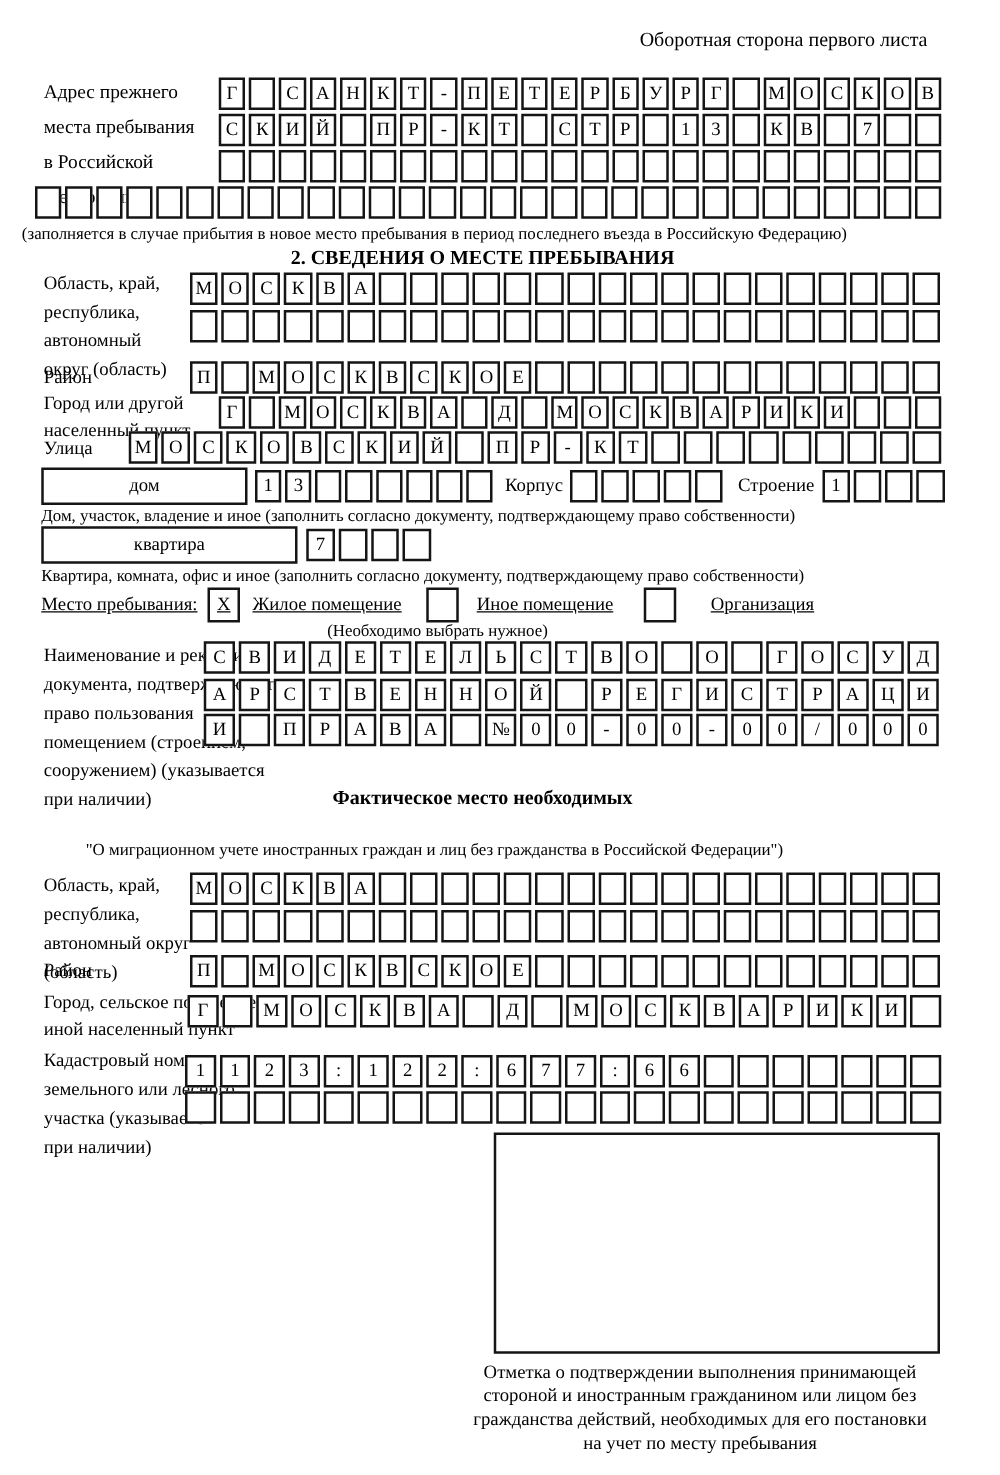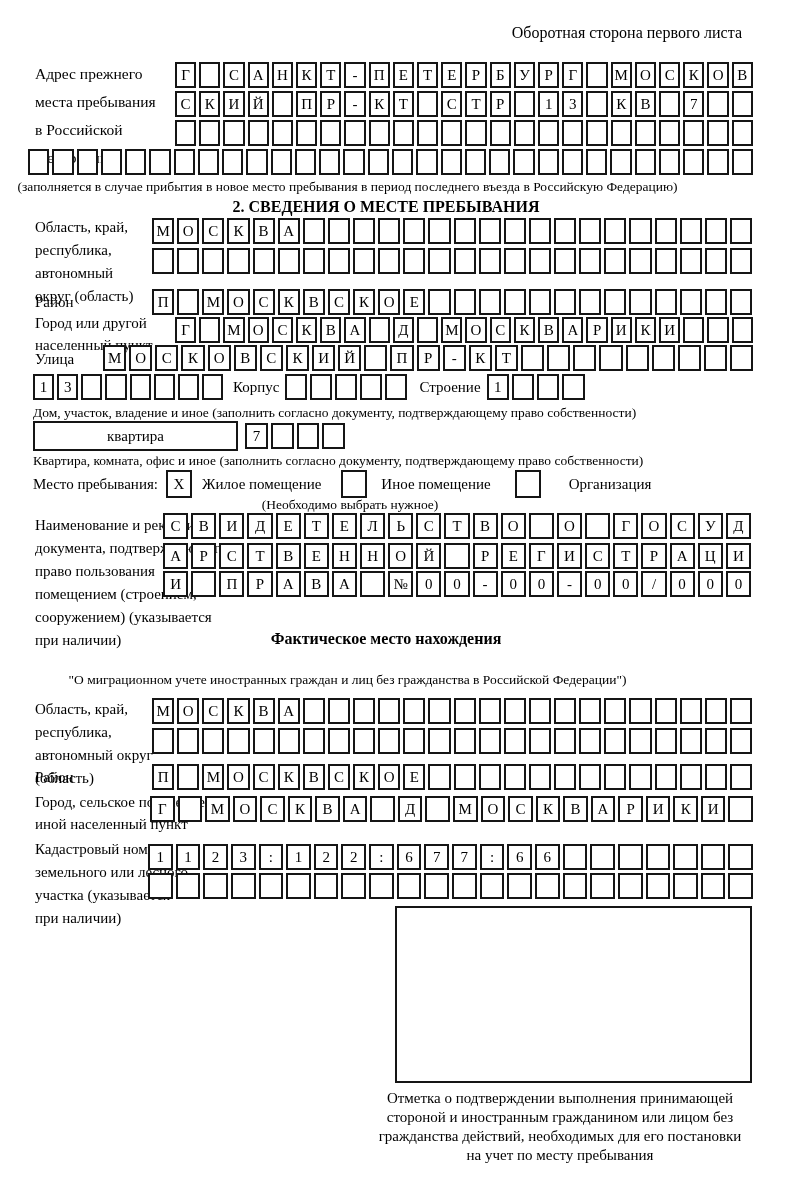--- a/index.html
+++ b/index.html
@@ -295,20 +295,21 @@
       <span class="cell"></span>
       <span class="cell"></span>
       <span class="cell"></span>
       <span class="cell"></span>
       <span class="cell"></span>
       <span class="cell"></span>
       <span class="cell"></span>
     </div>
 
   <div class="flexrow" style="left:33px; top:374px; gap:6px;">
+    <div class="labelbox" style="width:161px;">дом</div>
     <div class="boxrow" style="position:static; width:190px;">
         <span class="cell">1</span>
         <span class="cell">3</span>
         <span class="cell"></span>
         <span class="cell"></span>
         <span class="cell"></span>
         <span class="cell"></span>
         <span class="cell"></span>
         <span class="cell"></span>
       </div>
@@ -334,21 +335,21 @@
     <div class="labelbox" style="width:201px;">квартира</div>
     <div class="boxrow" style="position:static; width:100px;">
         <span class="cell">7</span>
         <span class="cell"></span>
         <span class="cell"></span>
         <span class="cell"></span>
       </div>
   </div>
   <div class="abs" style="left:33px; top:453px; font-size:13.5px;">Квартира, комната, офис и иное (заполнить согласно документу, подтверждающему право собственности)</div>
 
-  <div class="flexrow" style="left:33px; top:470px;">
+  <div class="flexrow" style="left:33px; top:470px;text-decoration:underline;">
     <span class="inline-lbl">Место пребывания:</span>
     <span class="chk" style="margin-left:8px;">X</span>
     <span class="inline-lbl" style="margin-left:10px;">Жилое помещение</span>
     <span class="chk" style="margin-left:20px;"></span>
     <span class="inline-lbl" style="margin-left:14px;">Иное помещение</span>
     <span class="chk" style="margin-left:24px;"></span>
     <span class="inline-lbl" style="margin-left:28px;">Организация</span>
   </div>
   <div class="abs" style="left:150px; top:497px; width:400px; text-align:center; font-size:13.5px;">(Необходимо выбрать нужное)</div>
 
@@ -421,21 +422,21 @@
       <span class="cell">0</span>
       <span class="cell">-</span>
       <span class="cell">0</span>
       <span class="cell">0</span>
       <span class="cell">/</span>
       <span class="cell">0</span>
       <span class="cell">0</span>
       <span class="cell">0</span>
     </div>
 
-  <div class="abs heading" style="top:630px;">Фактическое место нахождения</div>
+  <div class="abs heading" style="top:630px;">Фактическое место необходимых</div>
   <div class="abs note" style="top:672px;">"О миграционном учете иностранных граждан и лиц без гражданства в Российской Федерации")</div>
 
   <div class="abs lbl" style="left:35px; top:698px;">Область, край,
 республика,
 автономный округ
 (область)</div>
   <div class="boxrow" style="left:152px; top:698px; width:600px;">
       <span class="cell">М</span>
       <span class="cell">О</span>
       <span class="cell">С</span>

